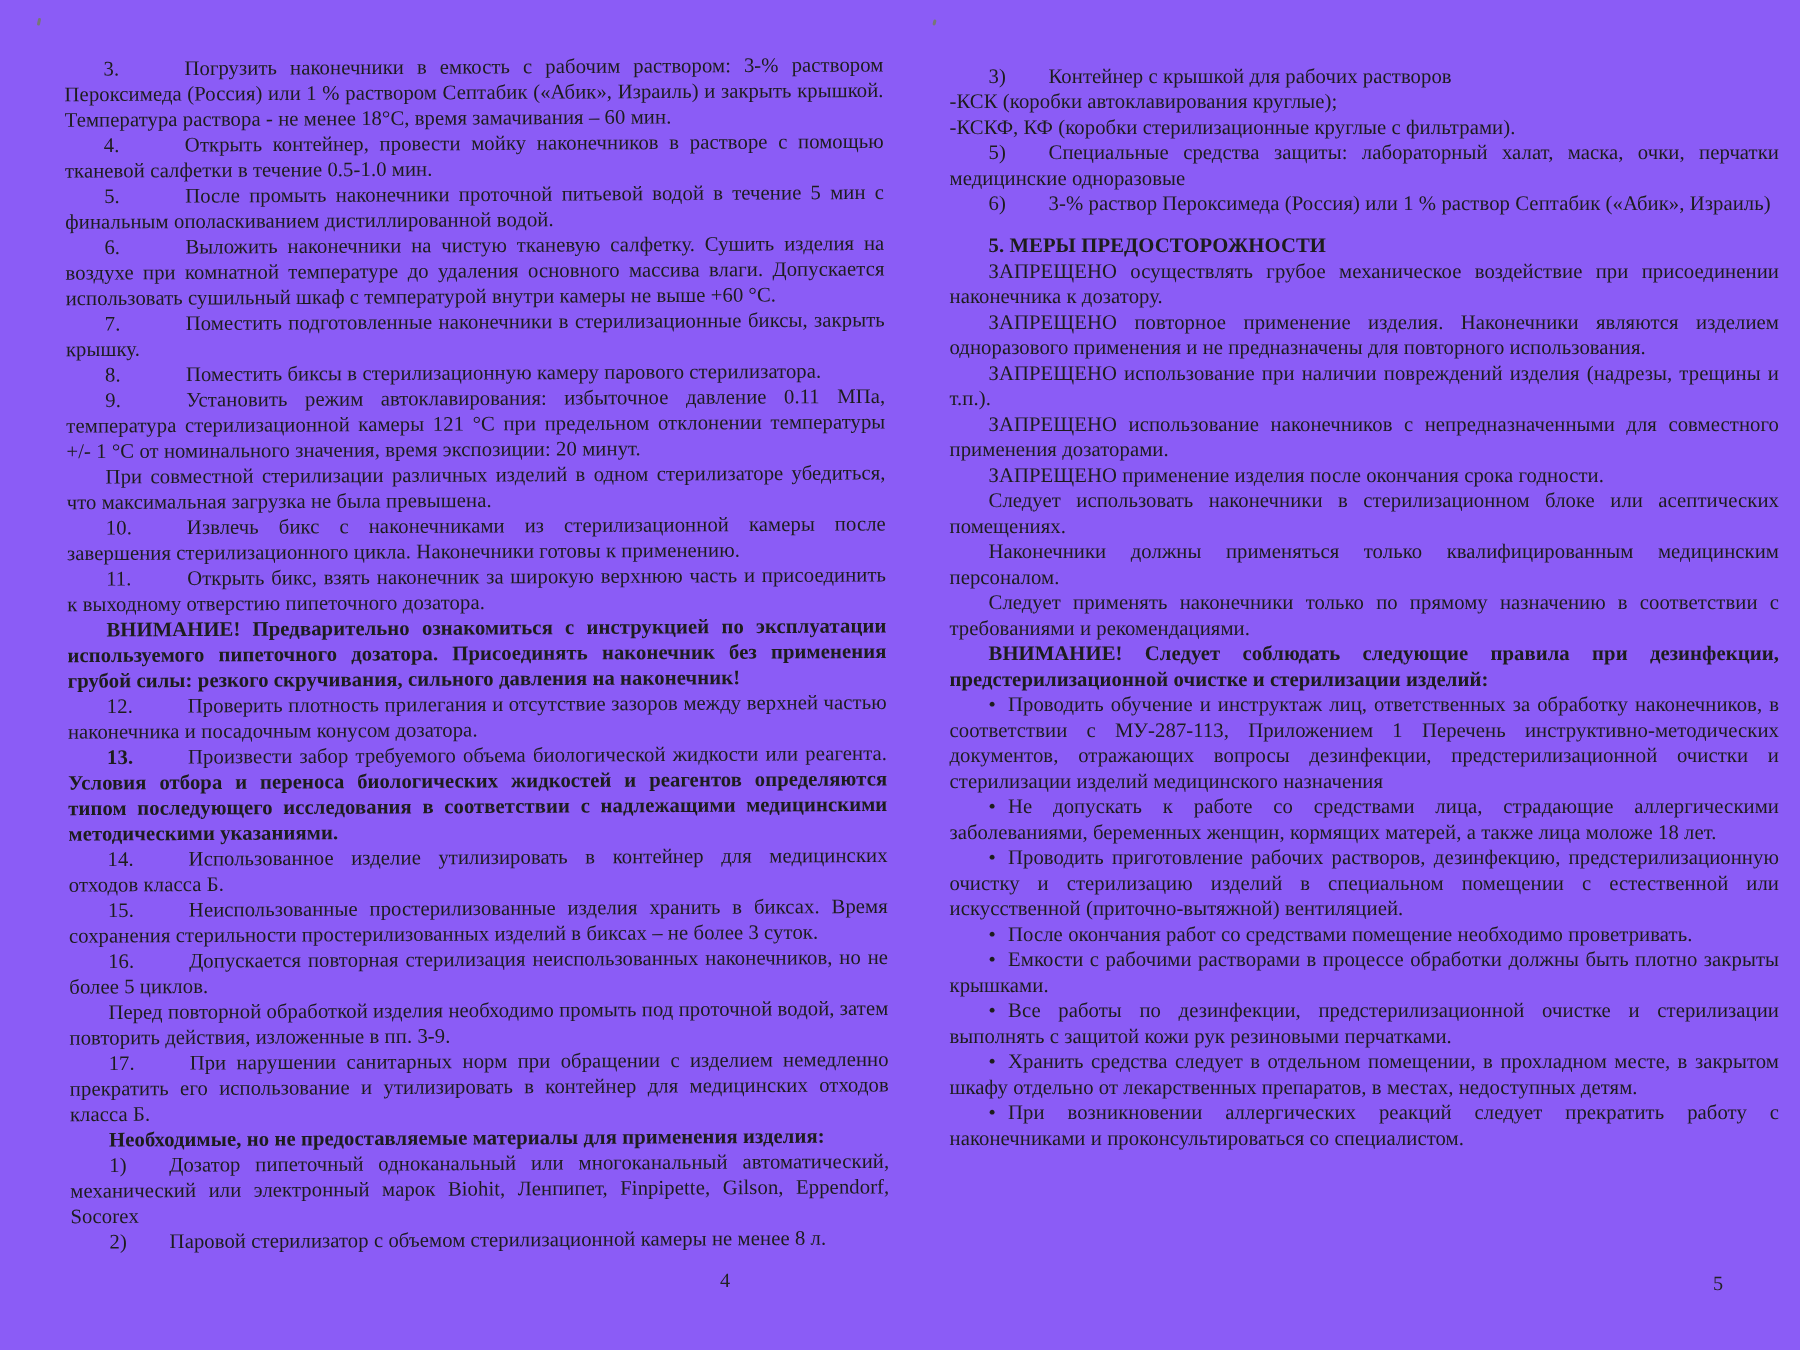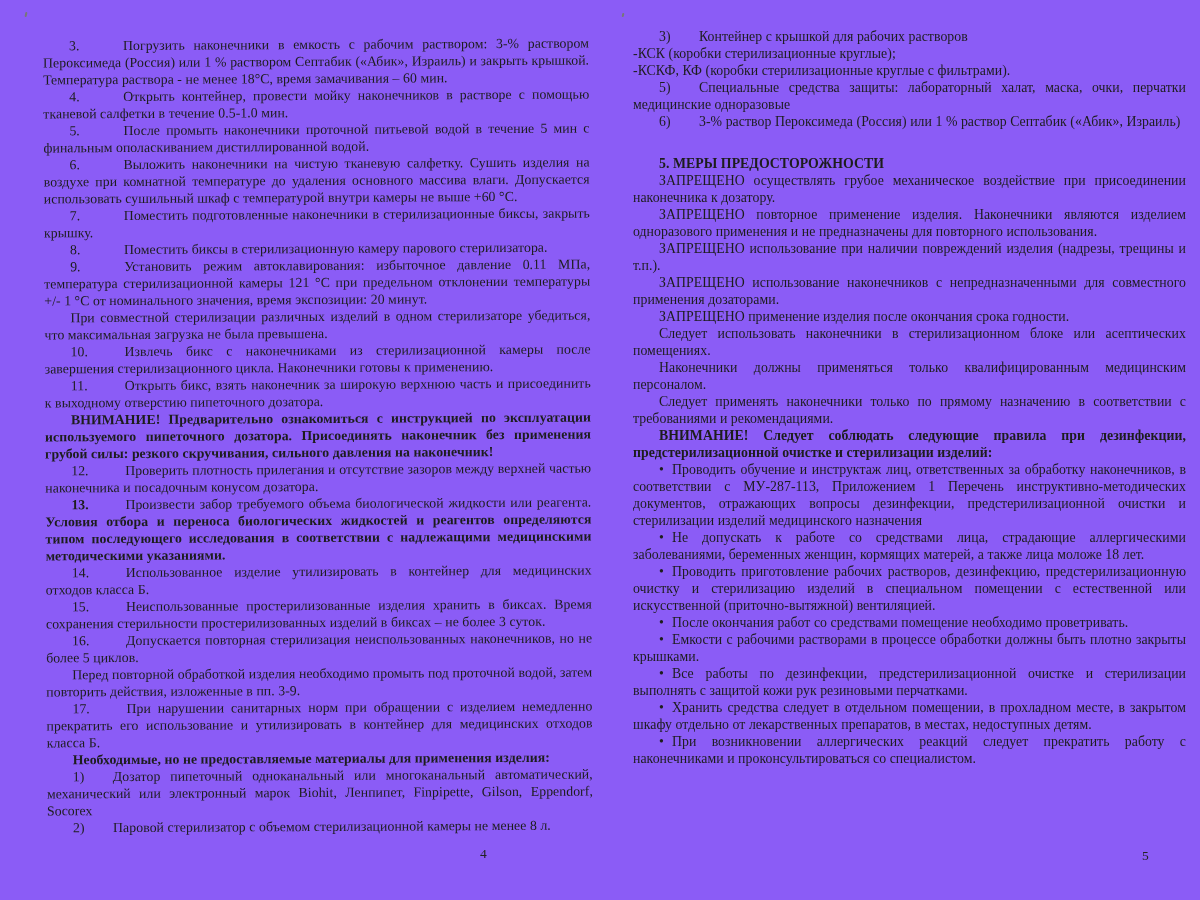--- a/index.html
+++ b/index.html
@@ -3,27 +3,27 @@
 <meta charset="utf-8">
 <title>Document</title>
 <style>
   html,body{margin:0;padding:0;background:#ffffff;}
   .spread{
     position:relative;width:1200px;height:900px;background:#8b5cf6;overflow:hidden;
     font-family:"Liberation Serif","DejaVu Serif",serif;color:#1d1d1d;
   }
   .page{position:absolute;}
   .page-left{left:45px;top:36px;width:546px;transform:rotate(-0.3deg);}
-  .page-right{left:633px;top:28px;width:553px;}
+  .page-right{left:633px;top:42px;width:553px;}
   .page-body p{
     margin:0;text-align:justify;font-size:13.8px;line-height:17px;text-indent:26px;
     letter-spacing:0.05px;
   }
   p.noindent{text-indent:0;}
-  p.space-before{margin-top:25px;}
+  p.space-before{margin-top:11px;}
   .b{font-weight:bold;}
   .marker{display:inline-block;text-indent:0;}
   .mk-dot{width:54px;}
   .mk-paren{width:40px;}
   .mk-bullet{width:13px;}
   .page-number{position:absolute;font-size:13.5px;color:#222;}
   .pn-left{left:480px;top:846px;}
   .pn-right{left:1142px;top:848px;}
   .speck{position:absolute;background:#777;border-radius:1px;}
   .speck-1{left:25px;top:12px;width:2px;height:5px;transform:rotate(12deg);}
@@ -59,21 +59,21 @@
         <p><span class="marker mk-dot">17.</span><span>При нарушении санитарных норм при обращении с изделием немедленно прекратить его использование и утилизировать в контейнер для медицинских отходов класса Б.</span></p>
         <p><span class="b">Необходимые, но не предоставляемые материалы для применения изделия:</span></p>
         <p><span class="marker mk-paren">1)</span><span>Дозатор пипеточный одноканальный или многоканальный автоматический, механический или электронный марок Biohit, Ленпипет, Finpipette, Gilson, Eppendorf, Socorex</span></p>
         <p><span class="marker mk-paren">2)</span><span>Паровой стерилизатор с объемом стерилизационной камеры не менее 8 л.</span></p>
       </div>
   </div>
 
   <div class="page page-right">
     <div class="page-body">
         <p><span class="marker mk-paren">3)</span><span>Контейнер с крышкой для рабочих растворов</span></p>
-        <p class="noindent"><span>-КСК (коробки стерилизационные круглые);</span></p>
+        <p class="noindent"><span>-КСК (коробки автоклавирования круглые);</span></p>
         <p class="noindent"><span>-КСКФ, КФ (коробки стерилизационные круглые с фильтрами).</span></p>
         <p><span class="marker mk-paren">5)</span><span>Специальные средства защиты: лабораторный халат, маска, очки, перчатки медицинские одноразовые</span></p>
         <p><span class="marker mk-paren">6)</span><span>3-% раствор Пероксимеда (Россия) или 1 % раствор Септабик («Абик», Израиль)</span></p>
         <p class="space-before"><span class="b">5. МЕРЫ ПРЕДОСТОРОЖНОСТИ</span></p>
         <p><span>ЗАПРЕЩЕНО осуществлять грубое механическое воздействие при присоединении наконечника к дозатору.</span></p>
         <p><span>ЗАПРЕЩЕНО повторное применение изделия. Наконечники являются изделием одноразового применения и не предназначены для повторного использования.</span></p>
         <p><span>ЗАПРЕЩЕНО использование при наличии повреждений изделия (надрезы, трещины и т.п.).</span></p>
         <p><span>ЗАПРЕЩЕНО использование наконечников с непредназначенными для совместного применения дозаторами.</span></p>
         <p><span>ЗАПРЕЩЕНО применение изделия после окончания срока годности.</span></p>
         <p><span>Следует использовать наконечники в стерилизационном блоке или асептических помещениях.</span></p>

